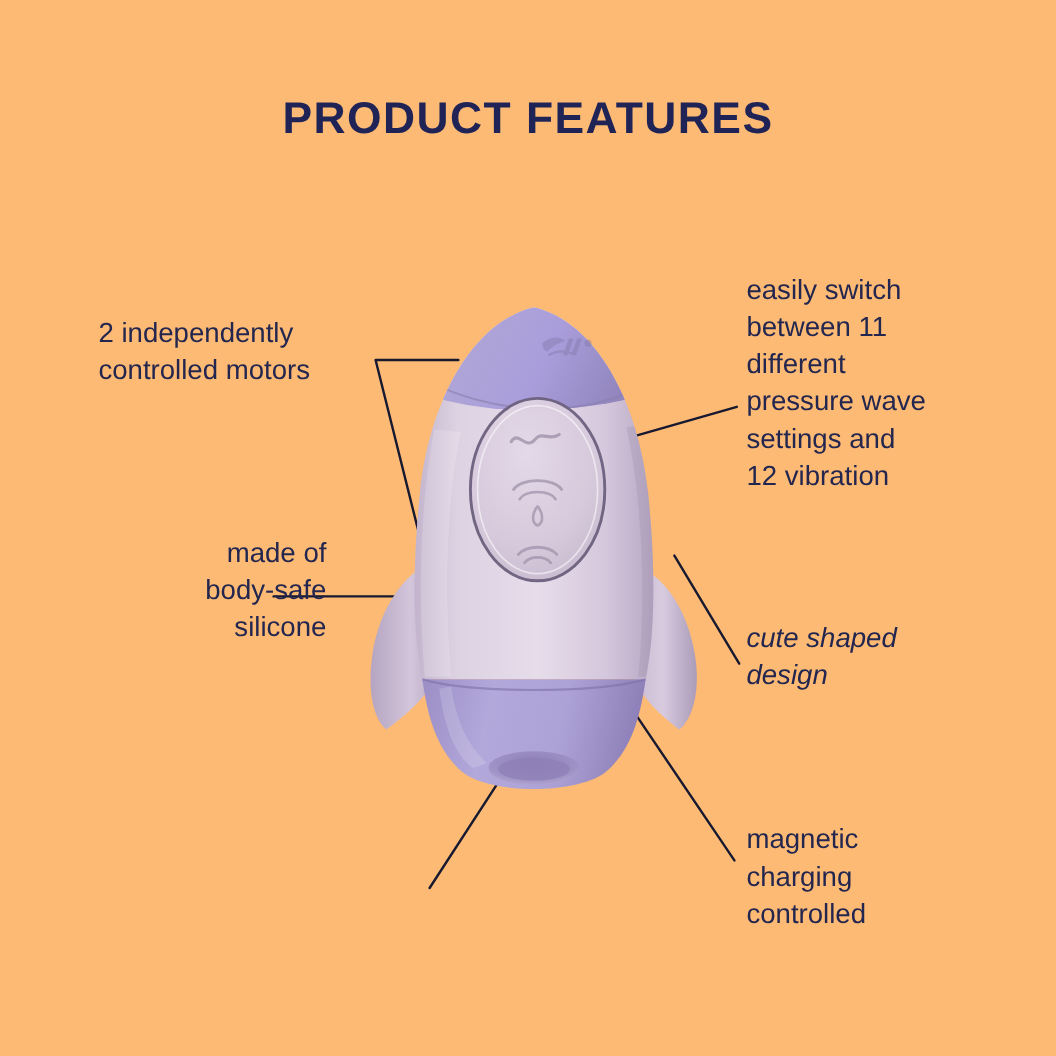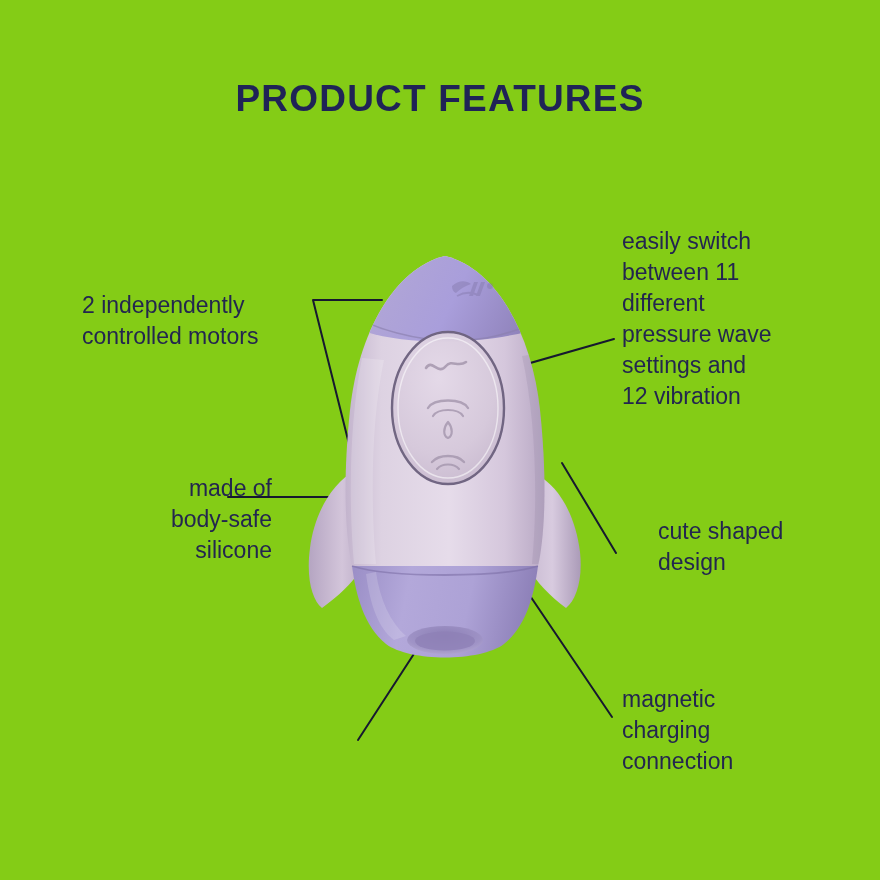--- a/index.html
+++ b/index.html
@@ -11,21 +11,21 @@
   body {
     width: 880px;
     height: 880px;
     font-family: "Liberation Sans", sans-serif;
     overflow: hidden;
   }
   #canvas {
     position: relative;
     width: 880px;
     height: 880px;
-    background: #84cc16;
+    background: #fdba74;
   }
 
   
   #page-title {
     position: absolute;
     top: 78px;
     left: 0;
     width: 880px;
     text-align: center;
     font-size: 37px;
@@ -38,28 +38,28 @@
   
   .callout {
     position: absolute;
     color: #23264f;
     font-size: 23px;
     line-height: 31px;
     font-family: "Liberation Sans", sans-serif;
     white-space: pre-line;
     font-weight: 500;
   }
-  .callout.left  { text-align: left; margin-top: 28px; }
+  .callout.left  { text-align: left; }
   .callout.right { text-align: left; }
 
   #callout-motors      { left: 82px;  top: 262px; width: 260px; }
   #callout-silicone    { left: 82px;  top: 445px; width: 190px; text-align: right; }
   #callout-clitoral    { left: 78px;  top: 684px; width: 300px; }
   #callout-settings    { left: 622px; top: 226px; width: 215px; }
-  #callout-design      { left: 658px; top: 516px; width: 200px; }
+  #callout-design      { left: 622px; top: 516px; width: 200px; font-style: italic; }
   #callout-magnetic    { left: 622px; top: 684px; width: 200px; }
 
   
   #connectors {
     position: absolute;
     left: 0; top: 0;
     width: 880px;
     height: 880px;
     pointer-events: none;
   }
@@ -234,15 +234,15 @@
 different
 pressure wave
 settings and
 12 vibration</div>
 
   <div class="callout right" id="callout-design">cute shaped
 design</div>
 
   <div class="callout right" id="callout-magnetic">magnetic
 charging
-connection</div>
+controlled</div>
 
 </div>
 
 </body></html>

